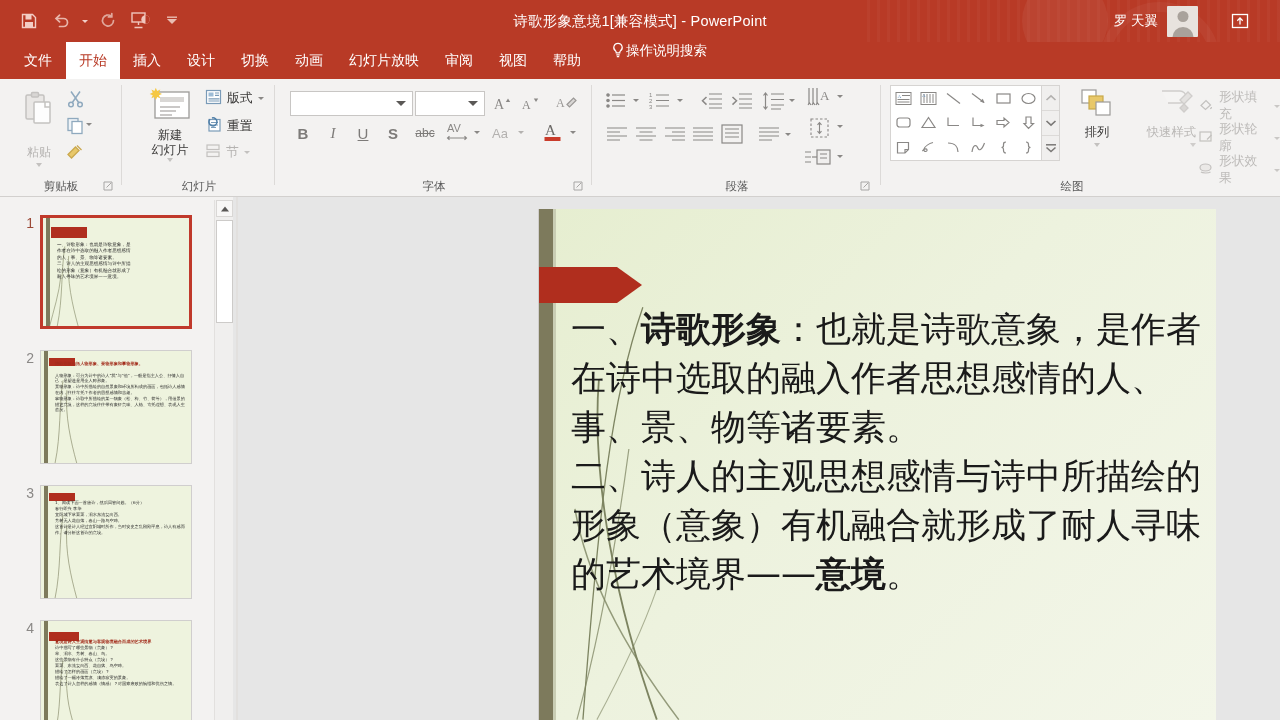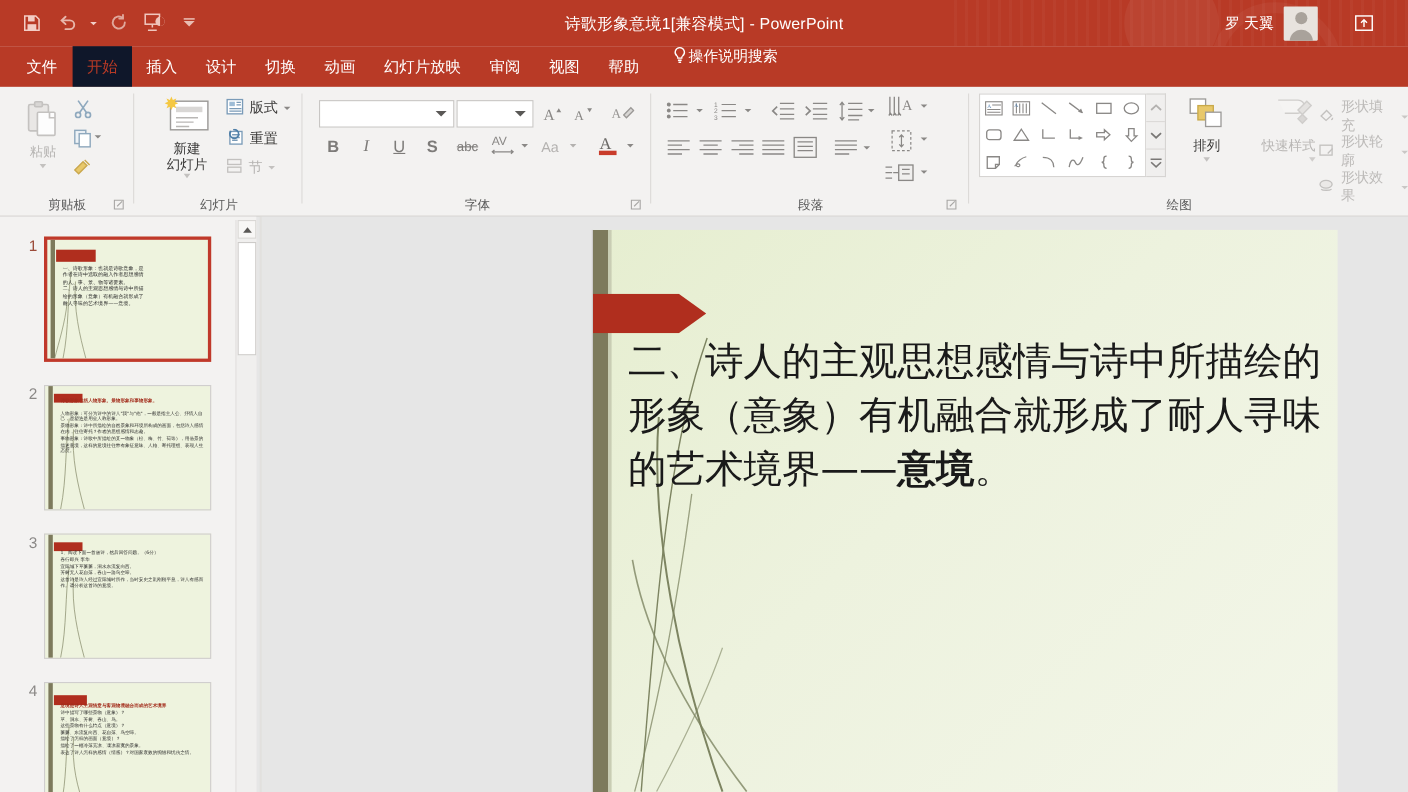--- a/index.html
+++ b/index.html
@@ -72,21 +72,21 @@
   
   .tabbar {
     position: absolute; left: 0; top: 42px; width: 1280px; height: 37px;
     background: #b83a26;
   }
   .tabs { display: flex; align-items: stretch; height: 37px; padding-left: 10px; }
   .tab {
     display: flex; align-items: center; padding: 0 13px;
     color: #ffffff; font-size: 14px; white-space: nowrap;
   }
-  .tab.active { background: #0f172a; color: #b83a26; }
+  .tab.active { background: #ffffff; color: #b83a26; }
   .tab.file { padding: 0 14px; }
   .tellme {
     display: flex; align-items: flex-start; gap: 0; padding-left: 16px;
     color: #ffffff; font-size: 13.5px;
   }
   .bulb { width: 16px; height: 17px; display:block; }
 
   
   .ribbon {
     position: absolute; left: 0; top: 79px; width: 1280px; height: 118px;
@@ -103,21 +103,21 @@
     opacity: .55;
   }
   .dlg-launch svg { display:block; }
 
   
   .paste-btn {
     position: absolute; left: 12px; top: 6px; width: 54px; height: 86px;
     display: flex; flex-direction: column; align-items: center; justify-content: flex-start;
     color: #b5b3b1; padding-top: 6px;
   }
-  .paste-label { font-size: 12px; margin-top: 3px; color: #b5b3b1;}
+  .paste-label { font-size: 12px; margin-top: 17px; color: #b5b3b1;}
   .paste-caret { margin-top: 2px; border-left:3.5px solid transparent; border-right:3.5px solid transparent; border-top:4px solid #c3c1bf; }
   .small-ico { position: absolute; width: 26px; height: 24px; display:flex; align-items:center; justify-content:center; }
   .mini-caret { border-left:3px solid transparent; border-right:3px solid transparent; border-top:3.5px solid #8a8886; display:inline-block; }
 
   
   .newslide {
     position: absolute; left: 12px; top: 6px; width: 70px; height: 92px;
     display: flex; flex-direction: column; align-items: center; color: #444;
   }
   .newslide-label { font-size: 12.3px; line-height: 15px; text-align: center; margin-top: 3px; color:#3b3a39; }
@@ -873,18 +873,19 @@
 
       <svg class="grass" viewBox="0 0 678 511" fill="none" stroke="#7d8461" stroke-width="1.6">
         <path d="M104 98C72 190 60 300 44 511" stroke-width="1.3"></path>
         <path d="M60 170C52 270 78 400 118 511" stroke-width="1.8"></path>
         <path d="M90 240C78 330 60 430 38 511" stroke-width="1.2" stroke-opacity=".75"></path>
         <path d="M36 300C48 370 86 440 140 511" stroke-width="1.5" stroke-opacity=".8"></path>
         <path d="M118 380C104 420 80 470 58 511" stroke-width="1.1" stroke-opacity=".6"></path>
       </svg>
 
       <div class="slide-text">
+        <p><span>一、</span><b>诗歌形象</b><span>：也就是诗歌意象，是作者在诗中选取的融入作者思想感情的人、事、景、物等诸要素。</span></p>
         <p><span>二、诗人的主观思想感情与诗中所描绘的形象（意象）有机融合就形成了耐人寻味的艺术境界——</span><b>意境</b><span>。</span></p>
       </div>
     </div>
   </div>
 
 </div>
 
 </body></html>

